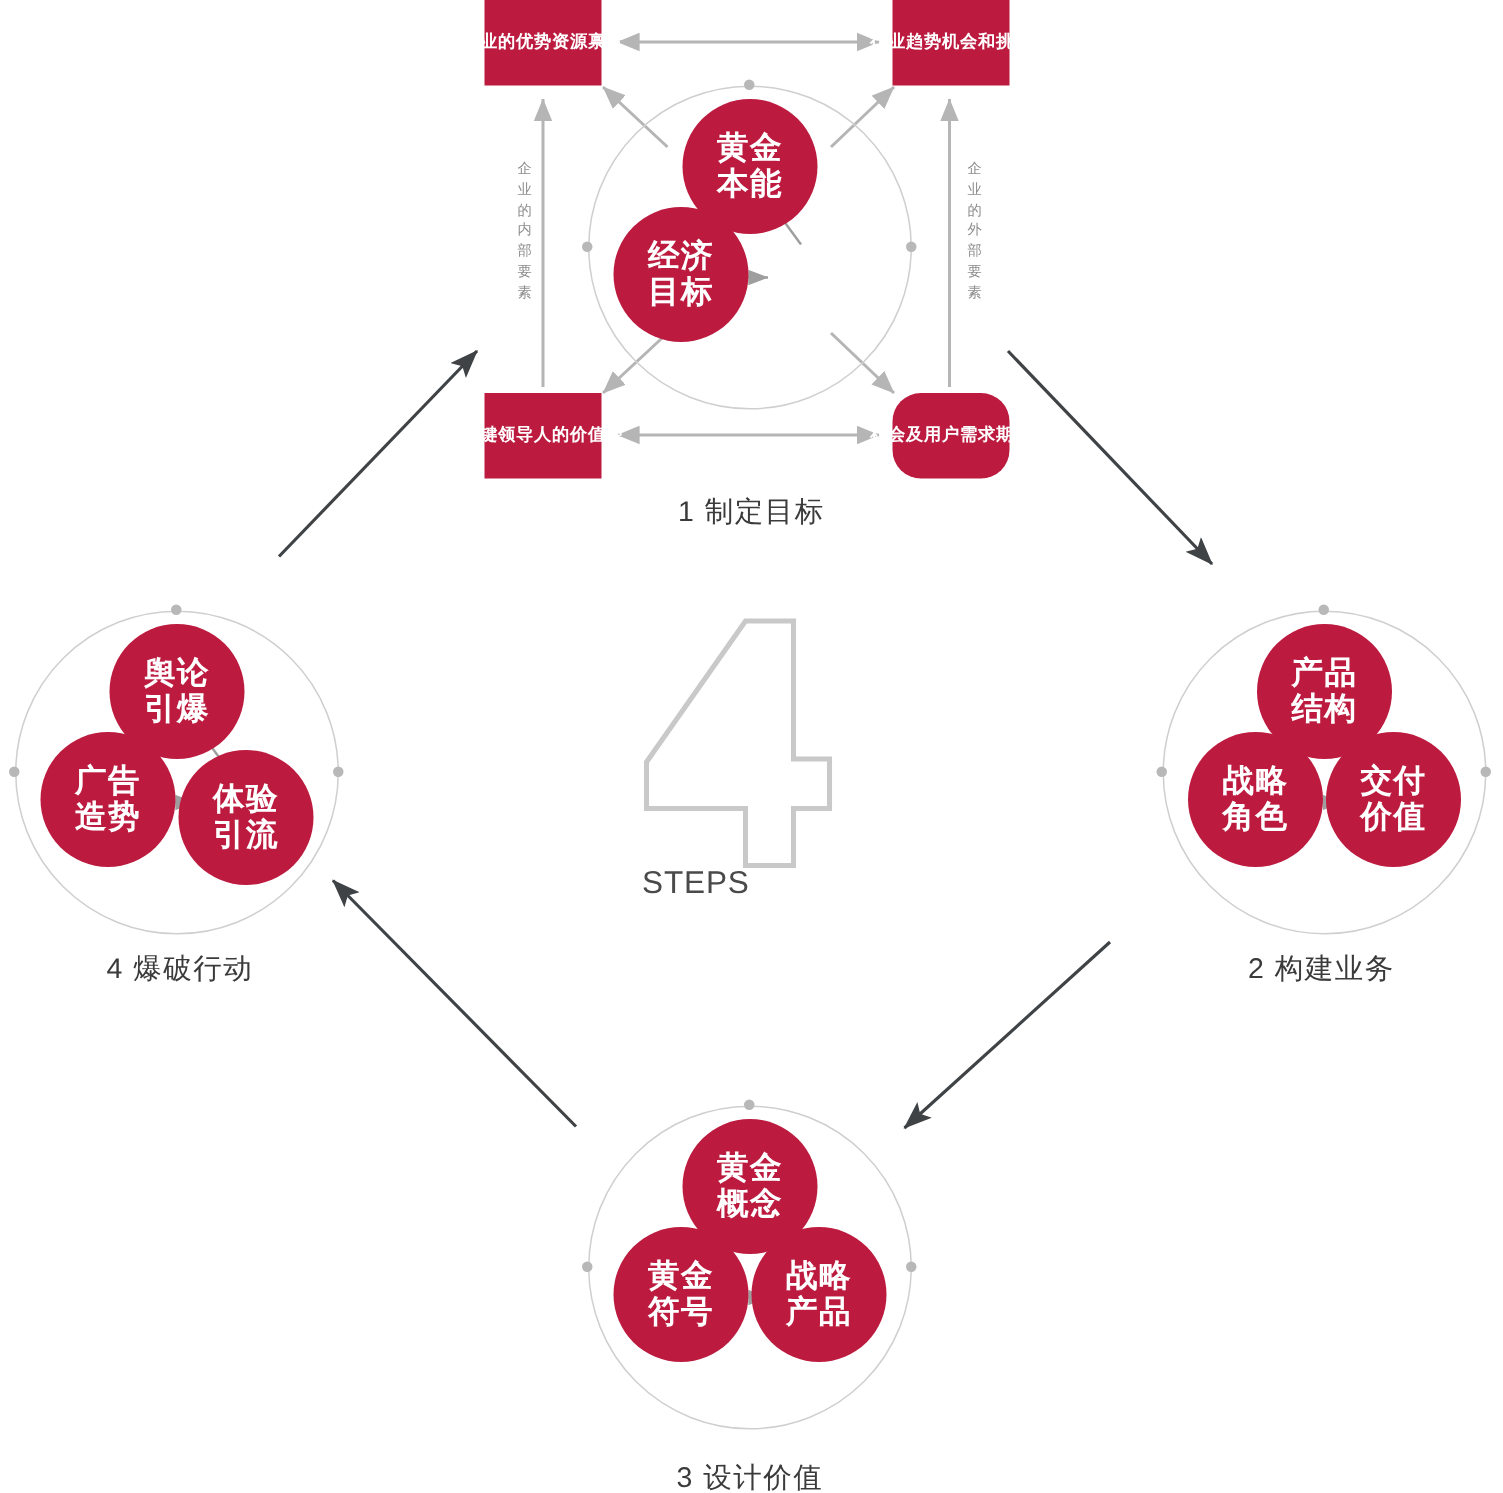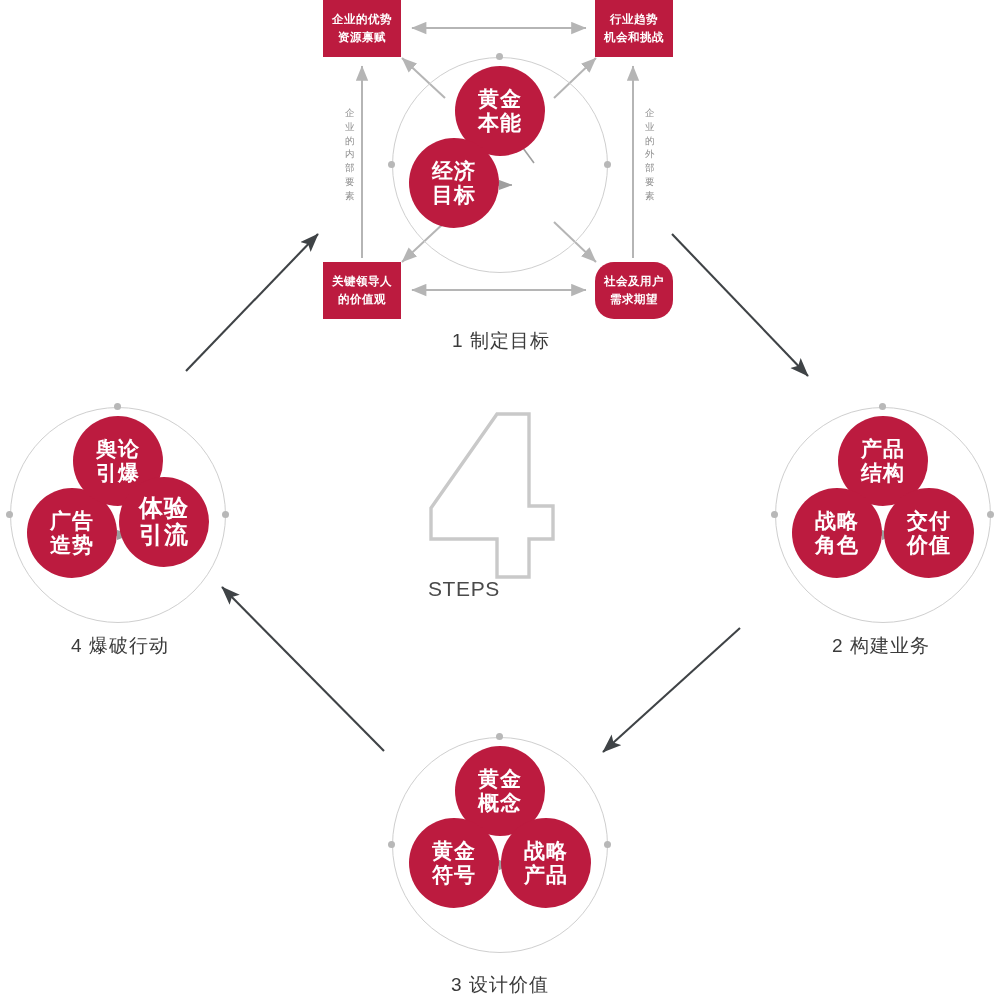--- a/index.html
+++ b/index.html
@@ -26,21 +26,21 @@
     height: 995px;
   }
   svg.layer { pointer-events: none; }
 
   
   .redbox {
     position: absolute;
     background: #BC1B3F;
     color: #ffffff;
     display: flex;
-    flex-direction: column;
+    flex-direction: row;
     align-items: center;
     justify-content: center;
     font-size: 11.5px;
     font-weight: bold;
     line-height: 1.55;
     letter-spacing: .5px;
     text-align: center;
   }
   .redbox .ln { display: block; white-space: nowrap; }
 
@@ -293,21 +293,21 @@
     <div class="ring-dot" style="left:222px; top:131px;"></div>
 
     <div class="bubble" style="left:27px; top:108px; width:90px; height:90px; font-size:21px;">
       <span class="ln">广告</span>
       <span class="ln">造势</span>
     </div>
     <div class="bubble" style="left:73px; top:36px; width:90px; height:90px; font-size:21px;">
       <span class="ln">舆论</span>
       <span class="ln">引爆</span>
     </div>
-    <div class="bubble" style="left:119px; top:97px; width:90px; height:90px; font-size:24px;">
+    <div class="bubble" style="left:119px; top:120px; width:90px; height:90px; font-size:21px;">
       <span class="ln">体验</span>
       <span class="ln">引流</span>
     </div>
 
     <div class="step-caption" style="left:0px; top:253px; width:240px;">4  爆破行动</div>
   </div>
 
 </div>
 
 </body></html>

